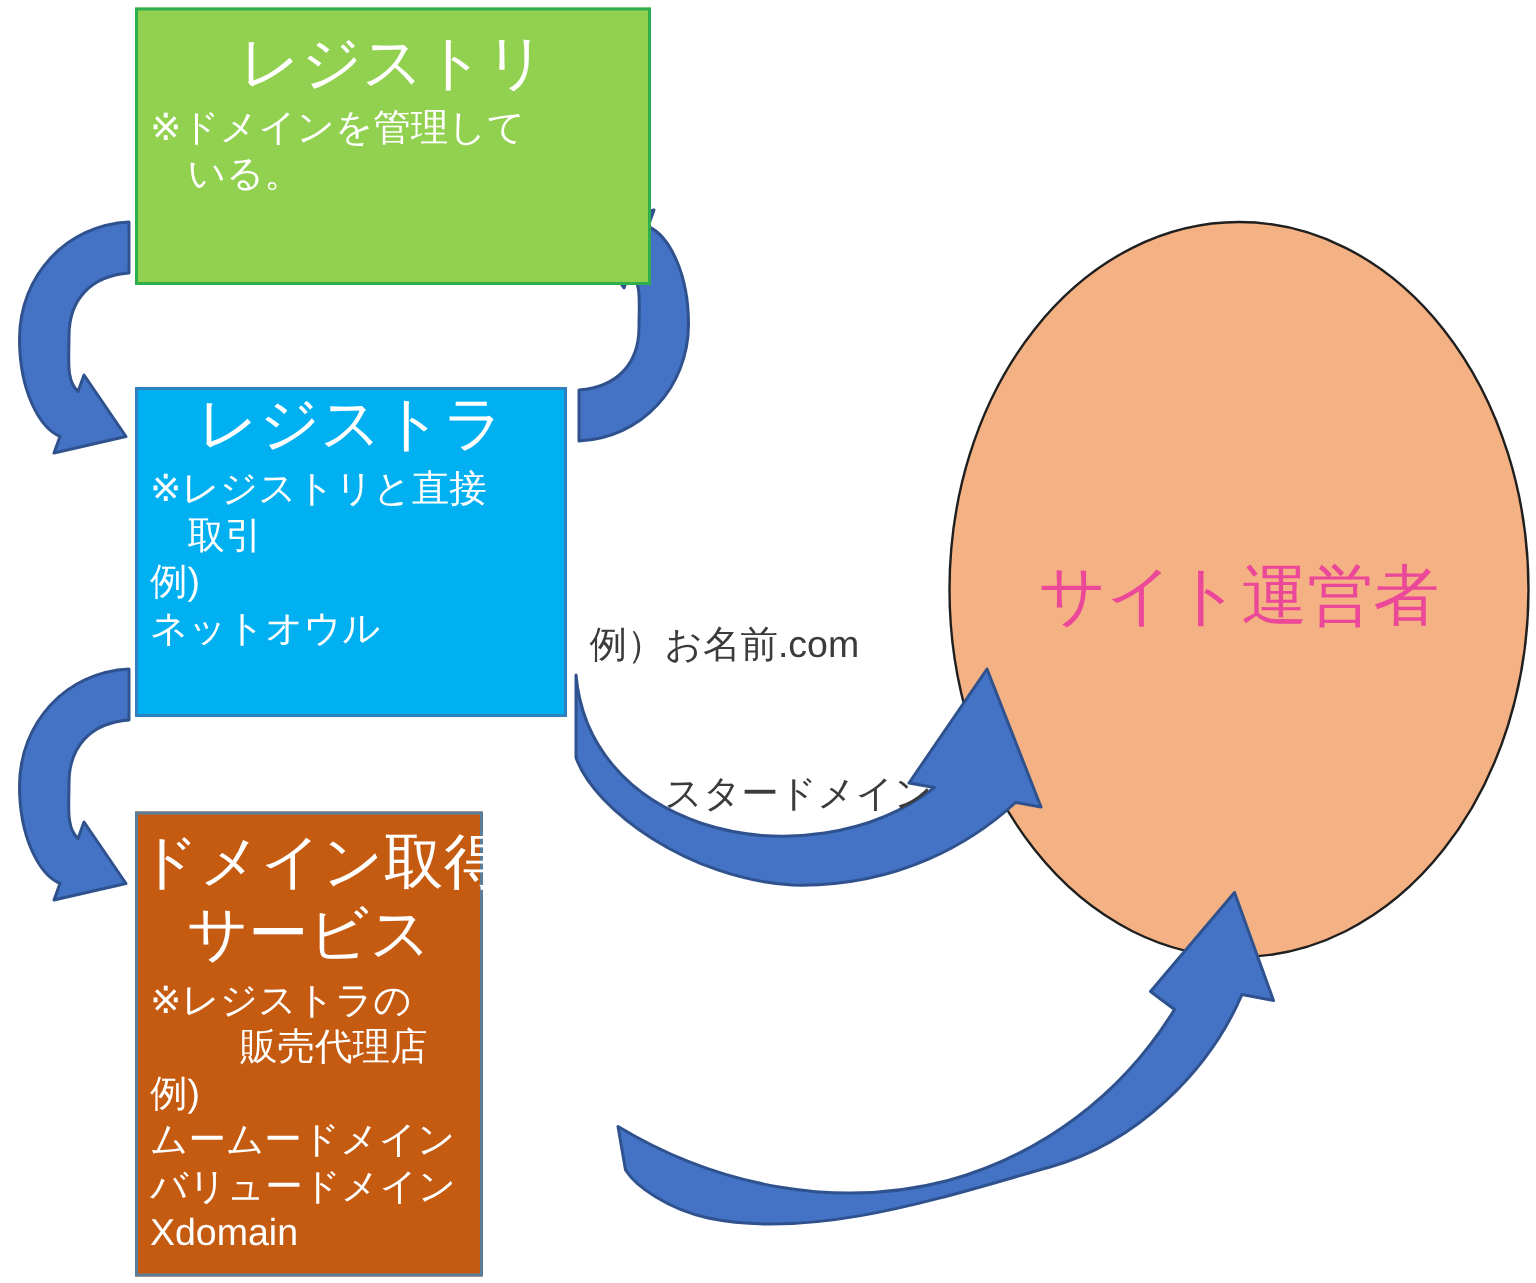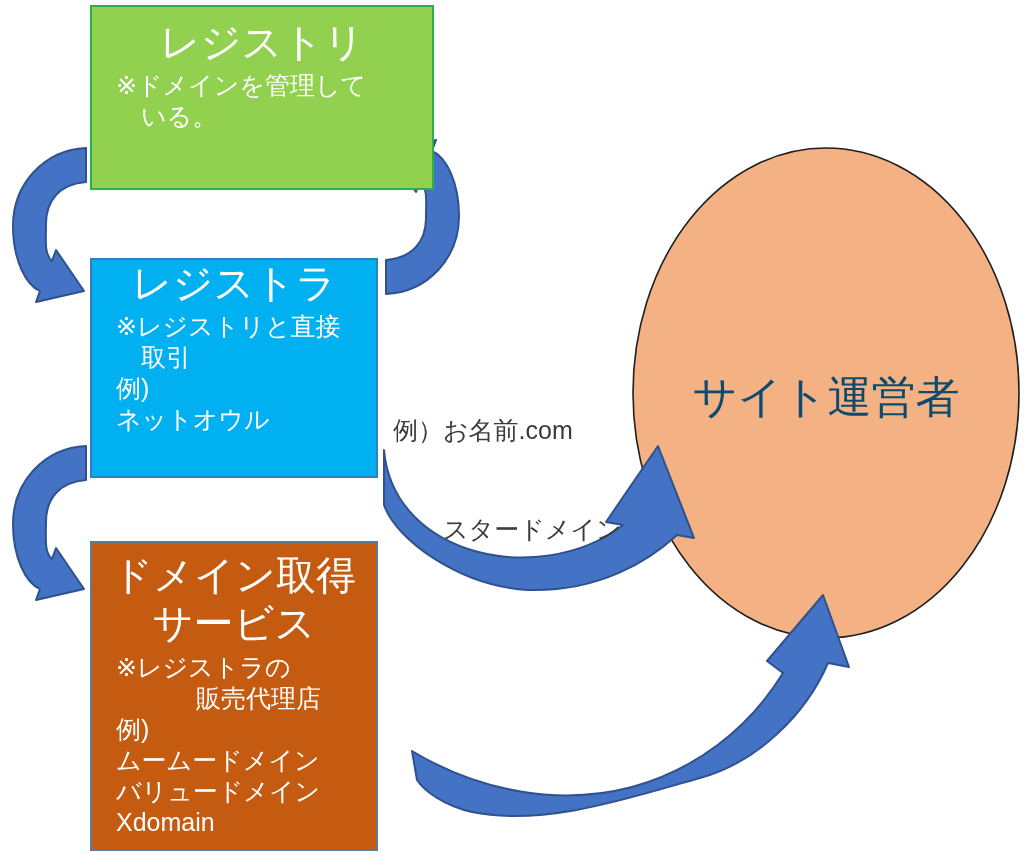--- a/index.html
+++ b/index.html
@@ -8,31 +8,31 @@
     font-family:"Liberation Sans","DejaVu Sans",sans-serif;
   }
   .stage svg{position:absolute;left:0;top:0;}
   .arrow{fill:var(--arrow_fill);stroke:var(--arrow_border);stroke-width:2;stroke-linejoin:round;}
   .op-ellipse{fill:var(--operator_fill);stroke:var(--operator_border);stroke-width:1.6;}
   .box{position:absolute;box-sizing:border-box;color:#ffffff;}
   .box-registry{left:90px;top:5px;width:344px;height:185px;
     background:var(--registry_fill);border:2px solid var(--registry_border);}
   .box-registrar{left:90px;top:258px;width:288px;height:220px;
     background:var(--registrar_fill);border:2px solid var(--registrar_border);}
-  .box-service{left:90px;top:541px;width:288px;height:310px;
+  .box-service{left:90px;top:541px;width:232px;height:310px;
     background:var(--service_fill);border:2px solid var(--service_border);}
   .box-title{font-size:40px;line-height:46px;text-align:center;margin-top:12px;white-space:nowrap;}
   .box-registrar .box-title{margin-top:0;}
   .box-service .box-title{margin-top:8px;line-height:48px;}
   .box-title.second{margin-top:0;}
-  .box-body{font-size:25px;line-height:31px;padding-left:24px;margin-top:5px;white-space:pre;}
+  .box-body{font-size:25px;line-height:31px;padding-left:8px;margin-top:5px;white-space:pre;}
   .mid-label{position:absolute;left:393px;top:348px;color:#3b3b3b;
     font-size:25px;line-height:33px;white-space:pre;}
   .op-label{position:absolute;left:633px;top:368px;width:386px;text-align:center;
-    color:#0c4a6e;font-size:44px;white-space:nowrap;}
+    color:#ec4899;font-size:44px;white-space:nowrap;}
 </style>
 </head>
 <body>
 
 <div class="stage">
 
   <svg width="1024" height="855" viewBox="0 0 1024 855">
 
     <ellipse class="op-ellipse" cx="826" cy="393" rx="193" ry="245"></ellipse>
 

